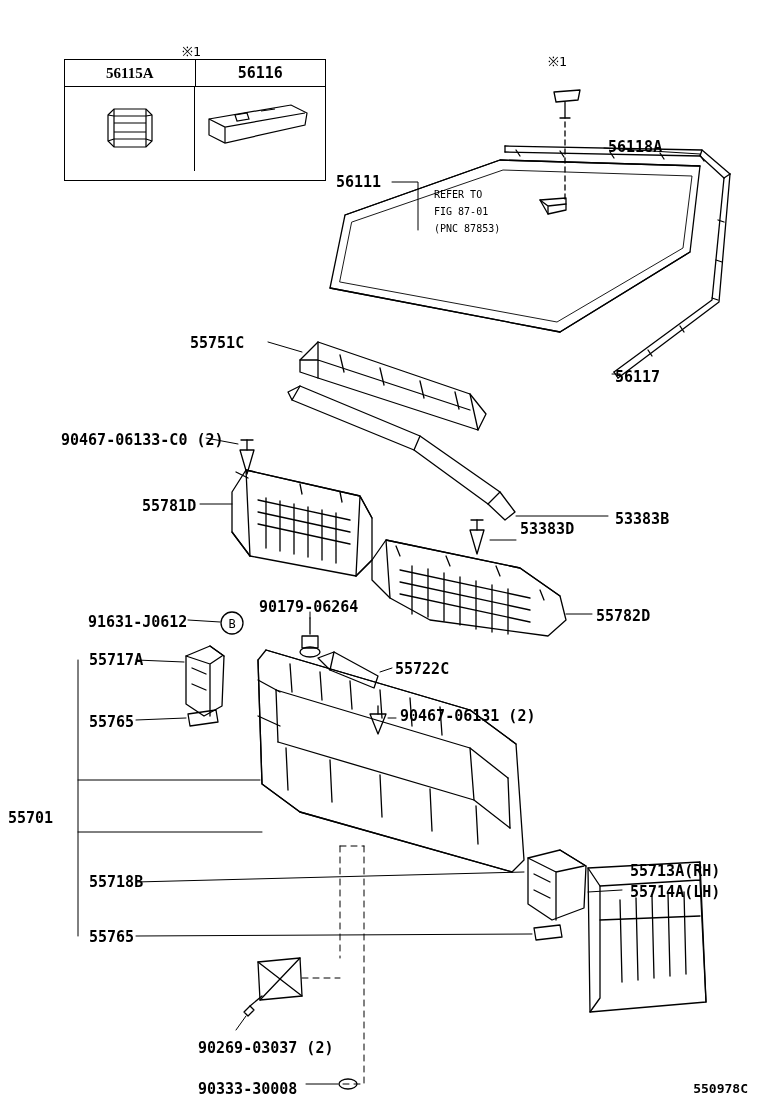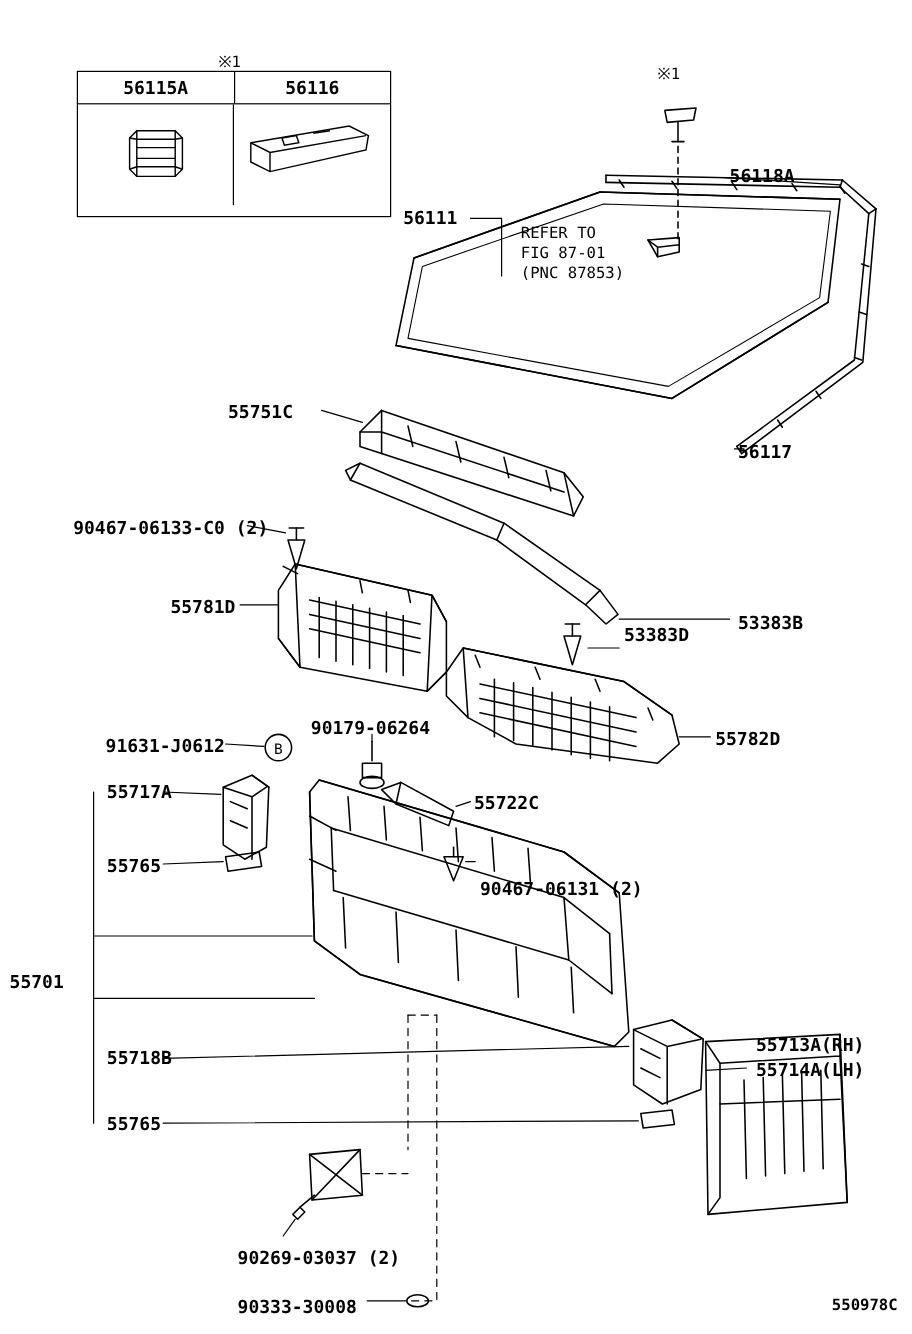--- a/index.html
+++ b/index.html
@@ -22,21 +22,21 @@
     position: absolute;
     font-family: "DejaVu Sans Mono", monospace;
     font-size: 15px;
     font-weight: bold;
     color: #000000;
     white-space: pre;
     letter-spacing: 0px;
     line-height: 16px;
   }
   .lbl.refer {
-    font-size: 13px;
+    font-size: 10px;
     font-weight: normal;
     line-height: 17px;
   }
   .tbl {
     position: absolute;
     border: 1.5px solid #000;
     box-sizing: border-box;
   }
   .tbl .row1 {
     display: flex;
@@ -47,20 +47,21 @@
     flex: 1 1 50%;
     display: flex;
     align-items: center;
     justify-content: center;
     font-family: "DejaVu Sans Mono", monospace;
     font-size: 15px;
     font-weight: bold;
   }
   .tbl .cell.left {
     border-right: 1.5px solid #000;
+    font-family: Liberation Serif, serif;
   }
   .tbl .row2 {
     display: flex;
     height: 84px;
   }
   .tbl .row2 .cell.left {
     border-right: 1.5px solid #000;
   }
   svg.art {
     position: absolute;
@@ -325,21 +326,21 @@
   <div class="lbl" style="left:61px; top:432px;">90467-06133-C0 (2)</div>
   <div class="lbl" style="left:142px; top:498px;">55781D</div>
   <div class="lbl" style="left:615px; top:511px;">53383B</div>
   <div class="lbl" style="left:520px; top:521px;">53383D</div>
   <div class="lbl" style="left:596px; top:608px;">55782D</div>
   <div class="lbl" style="left:259px; top:599px;">90179-06264</div>
   <div class="lbl" style="left:88px; top:614px;">91631-J0612</div>
   <div class="lbl" style="left:89px; top:652px;">55717A</div>
   <div class="lbl" style="left:395px; top:661px;">55722C</div>
   <div class="lbl" style="left:89px; top:714px;">55765</div>
-  <div class="lbl" style="left:400px; top:708px;margin-top:25px;">90467-06131 (2)</div>
+  <div class="lbl" style="left:400px; top:708px;">90467-06131 (2)</div>
   <div class="lbl" style="left:8px; top:786px;margin-top:24px;">55701</div>
   <div class="lbl" style="left:89px; top:874px;">55718B</div>
   <div class="lbl" style="left:630px; top:863px;">55713A(RH)</div>
   <div class="lbl" style="left:630px; top:884px;">55714A(LH)</div>
   <div class="lbl" style="left:89px; top:929px;">55765</div>
   <div class="lbl" style="left:198px; top:1040px;">90269-03037 (2)</div>
   <div class="lbl" style="left:198px; top:1081px;">90333-30008</div>
 
   <div class="footer">550978C</div>
 

